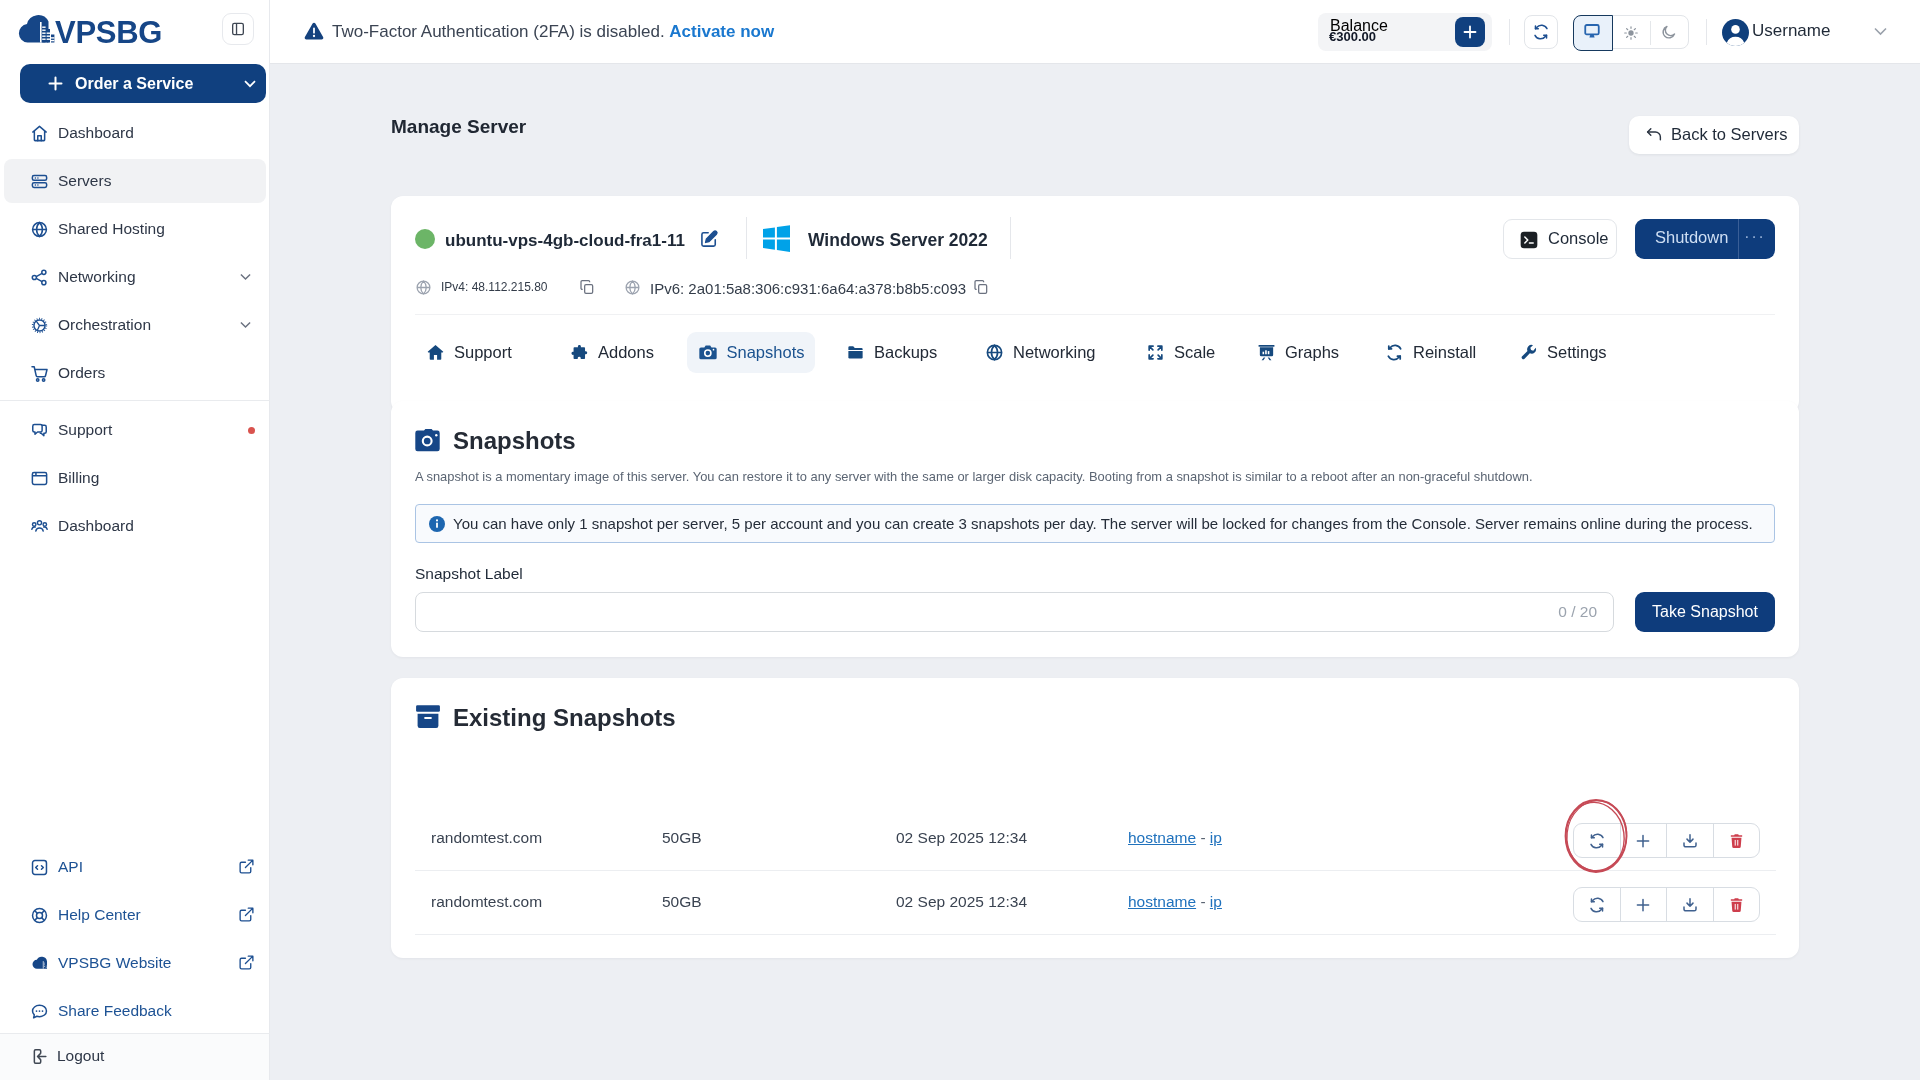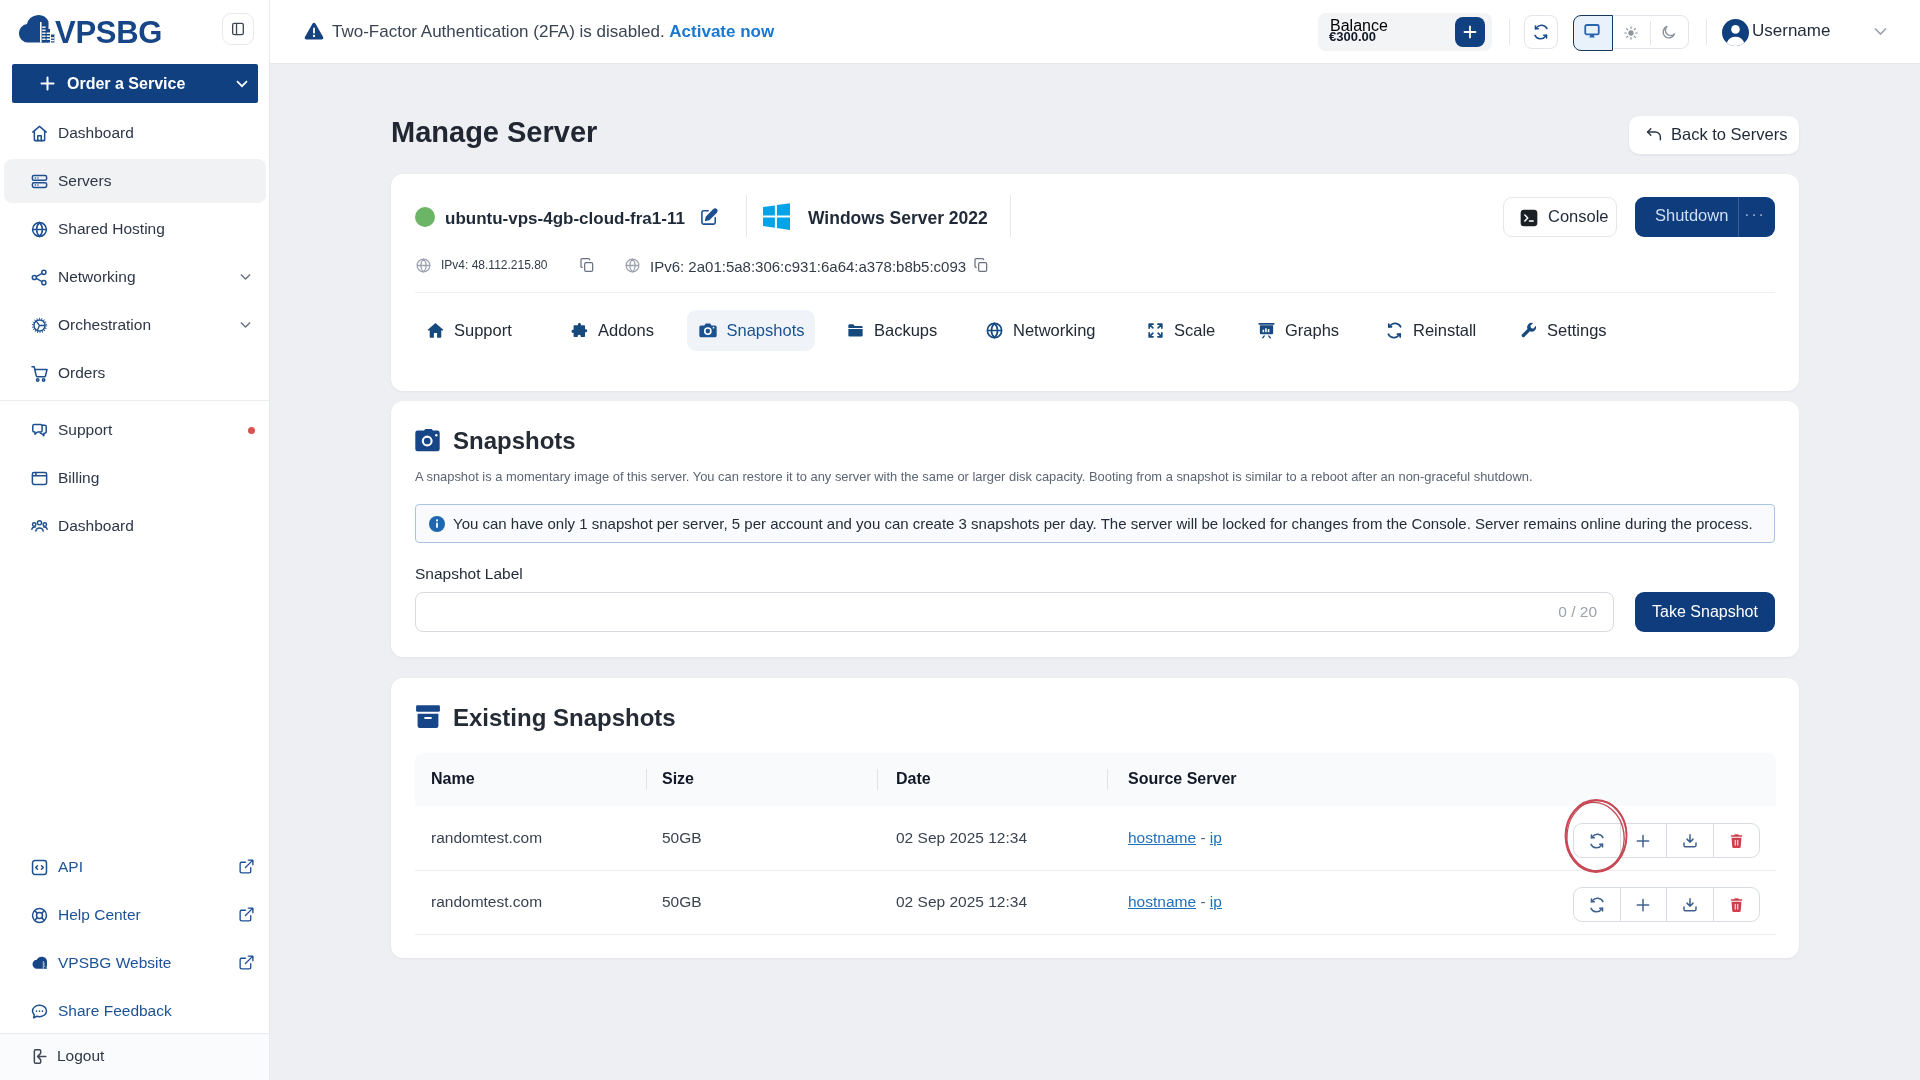--- a/index.html
+++ b/index.html
@@ -108,21 +108,21 @@
     <text x="42" y="30" font-family="Liberation Sans, sans-serif" font-size="31" font-weight="bold" fill="#164687" letter-spacing="-0.3">VPSBG</text>
   </svg>
 
   <div class="abs" style="left:222px;top:13px;width:32px;height:32px;border:1px solid #e7e9ed;border-radius:9px">
     <svg style="margin:7px 0 0 7px" width="16" height="16" viewBox="0 0 24 24" fill="none" stroke="#3f4753" stroke-width="2">
         <rect x="4" y="3.5" width="16" height="17" rx="2.5"></rect>
         <path d="M9.8 3.5v17"></path>
       </svg>
   </div>
 
-  <div class="abs" style="left:12px;top:64px;width:246px;height:39px;background:#10407f;border-radius:2px">
+  <div class="abs" style="left:20px;top:64px;width:246px;height:39px;background:#10407f;border-radius:10px">
     <svg class="abs" style="left:28px;top:12px" width="15" height="15" viewBox="0 0 15 15">
         <path d="M7.5 1.5v12M1.5 7.5h12" stroke="#fff" stroke-width="2" stroke-linecap="round"></path>
       </svg>
     <div class="abs" style="left:55px;top:11px;font-size:16px;font-weight:bold;color:#fff">Order a Service</div>
     <svg class="abs" style="left:224px;top:16px" width="12" height="8" viewBox="0 0 12 8" fill="none" stroke="#fff" stroke-width="1.7">
         <path d="M1 1.2l5 5 5-5"></path>
       </svg>
   </div>
   <div id="nav-main">
     <div class="navitem" style="top:111px">
@@ -257,30 +257,30 @@
     <div class="abs" style="left:0;top:1034px;width:269px;height:46px;background:#fafbfc">
       <svg class="abs" style="left:30px;top:13px" width="19" height="19" viewBox="0 0 24 24" fill="none" stroke="#3f4753" stroke-width="1.9" stroke-linecap="round" stroke-linejoin="round">
           <path d="M13.5 8V5a1.5 1.5 0 0 0-1.5-1.5H7A1.5 1.5 0 0 0 5.5 5v14A1.5 1.5 0 0 0 7 20.5h5a1.5 1.5 0 0 0 1.5-1.5v-3"></path>
           <path d="M20 12H9.5M12.8 8.7 9.5 12l3.3 3.3"></path>
         </svg>
       <div class="abs" style="left:57px;top:13px;font-size:15.5px;color:#2e3747">Logout</div>
     </div>
   </div>
 </div>
 
-<div class="abs" style="left:391px;top:116px;font-size:29px;font-weight:bold;color:#202732">Manage Server</div>
+<div class="abs" style="left:391px;top:116px;font-size:19px;font-weight:bold;color:#202732">Manage Server</div>
 <div class="abs" style="left:1629px;top:116px;width:170px;height:38px;background:#fff;border-radius:10px;box-shadow:0 1px 3px rgba(16,24,40,.07)">
   <svg class="abs" style="left:16px;top:10px" width="18" height="17" viewBox="0 0 24 24" fill="none" stroke="#2b3442" stroke-width="2" stroke-linecap="round" stroke-linejoin="round">
       <path d="M7.5 4 3 8.5 7.5 13"></path>
       <path d="M3 8.5h11a7 7 0 0 1 7 7v4"></path>
     </svg>
   <div class="abs" style="left:42px;top:9px;font-size:16.5px;color:#1f2937">Back to Servers</div>
 </div>
 
-<div id="card1" class="card" style="top:174px;height:217px">
+<div id="card1" class="card" style="top:196px;height:217px">
   <div class="abs" style="left:24px;top:33px;width:20px;height:20px;border-radius:50%;background:#6cb567"></div>
   <div class="abs" style="left:54px;top:35px;font-size:17px;font-weight:bold;color:#1f2937">ubuntu-vps-4gb-cloud-fra1-11</div>
   <svg class="abs" style="left:308px;top:33px" width="20" height="20" viewBox="0 0 24 24" fill="none" stroke="#1d4f91" stroke-width="1.9" stroke-linecap="round" stroke-linejoin="round">
       <path d="M11 4.5H5.5a2 2 0 0 0-2 2v12a2 2 0 0 0 2 2h12a2 2 0 0 0 2-2V13"></path>
       <path d="M17.8 3.2a2.1 2.1 0 0 1 3 3L12 15l-4 1 1-4z" fill="#1d4f91" stroke="#1d4f91"></path>
     </svg>
   <div class="abs" style="left:355px;top:21px;width:1px;height:42px;background:#e5e7eb"></div>
   <svg class="abs" style="left:371px;top:28px" width="29" height="29" viewBox="0 0 29 29">
       <path fill="#00a2e8" d="M1 5.1 12.9 3.4v10.2H1zM14.9 3.1 28 1.2v12.4H14.9zM1 15.5h11.9v10.2L1 24zM14.9 15.5H28v12.4l-13.1-1.9z"></path>
     </svg>
@@ -415,29 +415,20 @@
   <div class="abs" style="left:1244px;top:191px;width:140px;height:40px;background:#0e3c7c;border-radius:9px;color:#fff;font-size:16px;text-align:center;line-height:40px">Take Snapshot</div>
 </div>
 <div id="card3" class="card" style="top:678px;height:280px">
   <svg class="abs" style="left:24px;top:26px" width="26" height="25" viewBox="0 0 24 23">
       <rect x="1" y="1" width="22" height="6.2" rx="1.2" fill="#164687"></rect>
       <path d="M2.4 9h19.2v11a2 2 0 0 1-2 2H4.4a2 2 0 0 1-2-2z" fill="#164687"></path>
       <rect x="8.4" y="12" width="7.2" height="1.9" rx="0.95" fill="#fff"></rect>
     </svg>
   <div class="abs" style="left:62px;top:26px;font-size:24px;font-weight:bold;color:#252b35">Existing Snapshots</div>
 
-  <div class="abs" style="left:24px;top:75px;width:1361px;height:53px;background:#f9fafb;border-radius:8px 8px 0 0">
-    <div class="th abs" style="left:16px;top:17px">Name</div>
-    <div class="th abs" style="left:247px;top:17px">Size</div>
-    <div class="th abs" style="left:481px;top:17px">Date</div>
-    <div class="th abs" style="left:713px;top:17px">Source Server</div>
-    <div class="abs" style="left:231px;top:16px;width:1px;height:21px;background:#dfe2e6"></div>
-    <div class="abs" style="left:462px;top:16px;width:1px;height:21px;background:#dfe2e6"></div>
-    <div class="abs" style="left:692px;top:16px;width:1px;height:21px;background:#dfe2e6"></div>
-  </div>
   <div class="abs" style="left:24px;top:128px;width:1361px;height:64px">
     <div class="td abs" style="left:16px;top:23px">randomtest.com</div>
     <div class="td abs" style="left:247px;top:23px">50GB</div>
     <div class="td abs" style="left:481px;top:23px">02 Sep 2025 12:34</div>
     <div class="abs" style="left:713px;top:23px;font-size:15.5px"><span style="color:#2072bd;text-decoration:underline">hostname</span><span style="color:#5b6573"> - </span><span style="color:#2072bd;text-decoration:underline">ip</span></div>
     <div class="btngroup abs" style="left:1158px;top:17px">
       <div class="bseg">
           <svg width="18" height="18" viewBox="0 0 24 24" fill="none" stroke="#40618f" stroke-width="2" stroke-linecap="round" stroke-linejoin="round">
             <path d="M20 7.5A8.1 8.1 0 0 0 6.2 6.1L4.6 7.7"></path>
             <path d="M4.6 3.9v3.8h3.8"></path>

